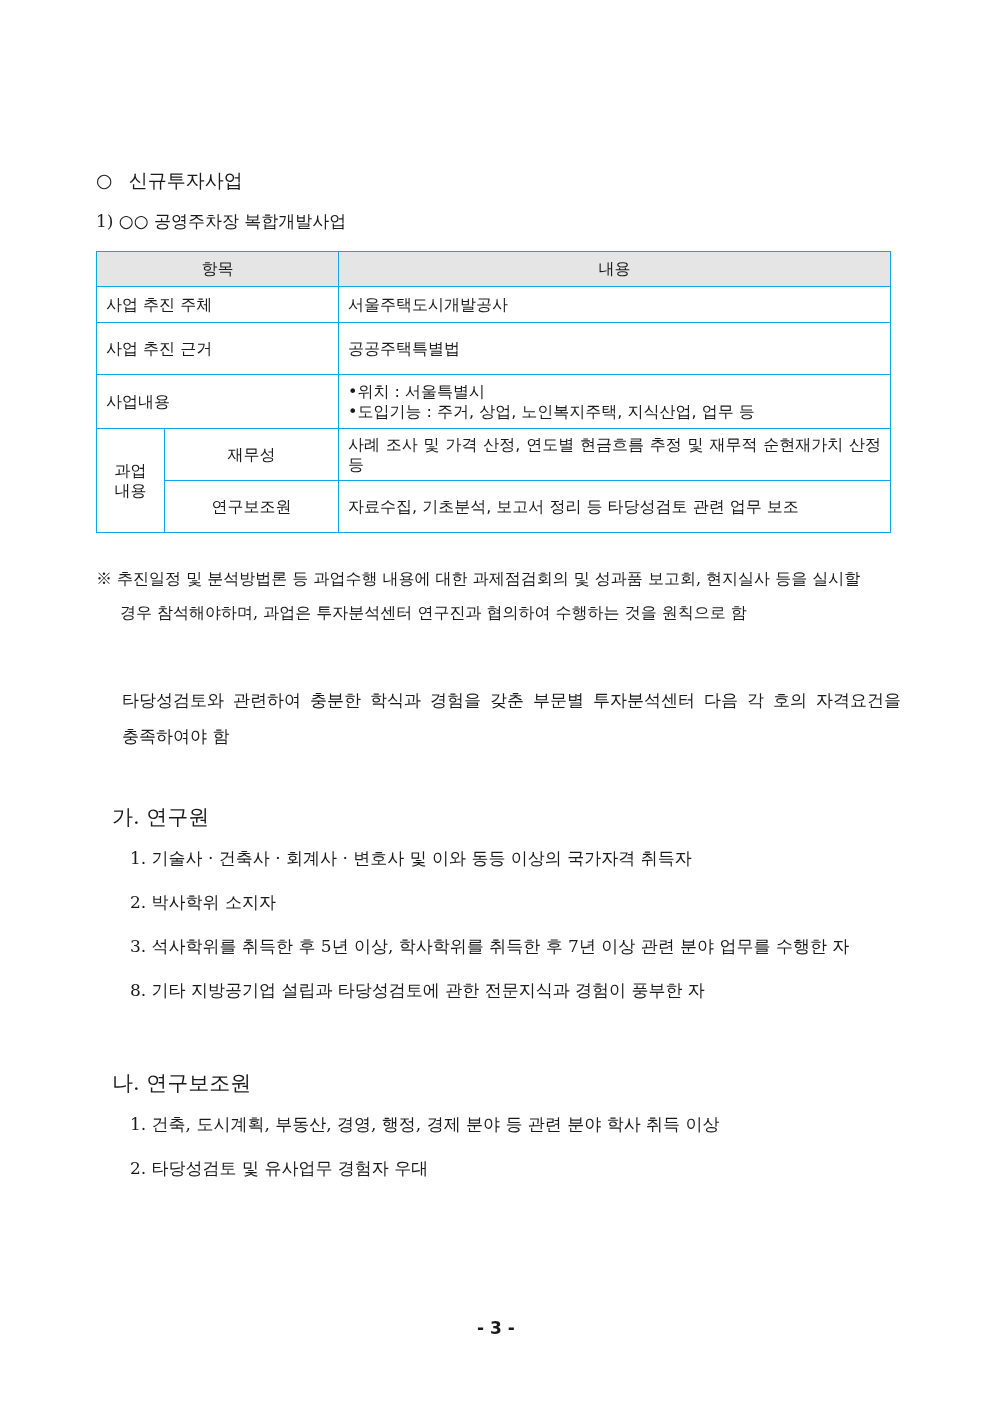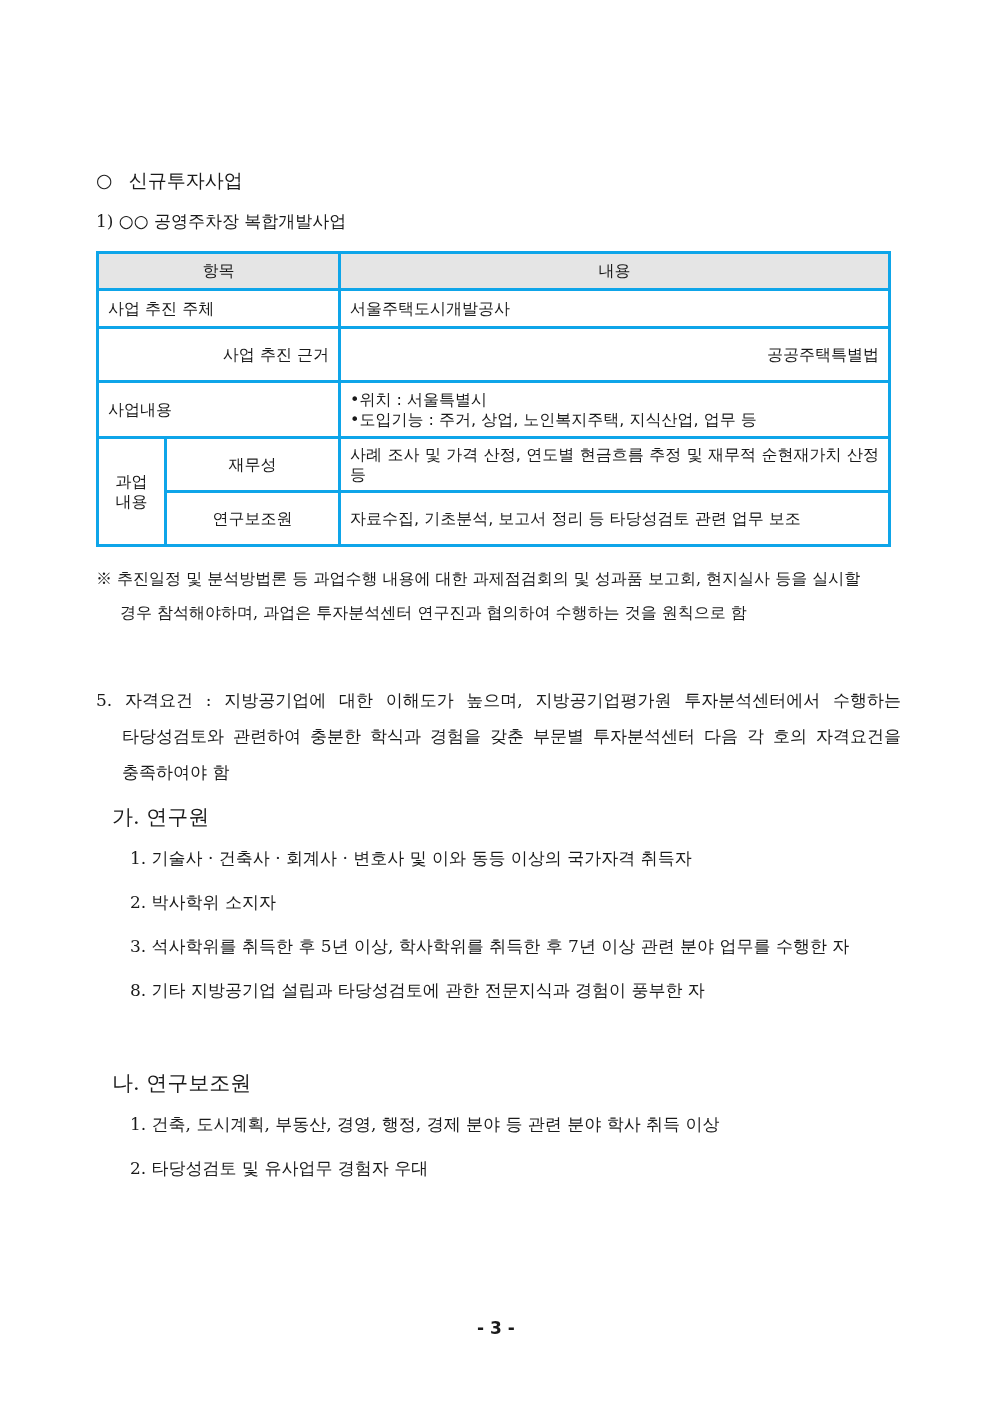--- a/index.html
+++ b/index.html
@@ -3,26 +3,26 @@
 <meta charset="utf-8">
 <style>
   html, body { margin:0; padding:0; background:#ffffff; }
   body { width:992px; height:1403px; position:relative; overflow:hidden;
          font-family:"DejaVu Serif","Liberation Serif",serif; color:#1a1a1a; }
   .abs { position:absolute; white-space:nowrap; }
   .sec-title { left:96px; top:168px; font-size:19px; font-family:"DejaVu Sans","Liberation Sans",sans-serif; }
   .sub-title { left:96px; top:210px; font-size:17px; }
   .tbl { position:absolute; left:96px; top:251px; width:795px; border-collapse:collapse;
          font-family:"DejaVu Sans","Liberation Sans",sans-serif; font-size:16px; color:#1a1a1a; }
-  .tbl td, .tbl th { border:3px solid #0ea5e9; padding:0 9px; vertical-align:middle; line-height:20px; }
+  .tbl td, .tbl th { border:1px solid #0ea5e9; padding:0 9px; vertical-align:middle; line-height:20px; }
   .tbl th { background:#e5e5e5; font-weight:normal; text-align:center; height:34px; }
   .tbl td.c { text-align:center; }
   .dot-b { border-bottom:1px dotted #555 !important; }
   .r1 td { height:35px; }
-  .r2 td { height:51px;text-align:right; }
+  .r2 td { height:51px; }
   .r3 td { height:53px; }
   .r4 td { height:51px; }
   .r5 td { height:51px; }
   .note { left:96px; top:562px; font-size:16px; line-height:34px; white-space:normal; width:810px; }
   .note .l2 { padding-left:24px; }
   .p5 { left:96px; top:682px; font-size:17px; line-height:36px; white-space:normal; width:805px; }
   .p5 .l { display:block; text-align:justify; text-align-last:justify; }
   .p5 .l.ind { padding-left:26px; }
   .p5 .l.last { text-align-last:left; }
   .h-ga { left:112px; top:803px; font-size:21px; }
@@ -83,21 +83,20 @@
   </tr>
 </tbody>
   </table>
 
 <div class="abs note">
   <div>※ 추진일정 및 분석방법론 등 과업수행 내용에 대한 과제점검회의 및 성과품 보고회, 현지실사 등을 실시할</div>
   <div class="l2">경우 참석해야하며, 과업은 투자분석센터 연구진과 협의하여 수행하는 것을 원칙으로 함</div>
 </div>
 
 <div class="abs p5">
-  <span class="l">5. 자격요건 : 지방공기업에 대한 이해도가 높으며, 지방공기업평가원 투자분석센터에서 수행하는</span>
   <span class="l ind">타당성검토와 관련하여 충분한 학식과 경험을 갖춘 부문별 투자분석센터 다음 각 호의 자격요건을</span>
   <span class="l ind last">충족하여야 함</span>
 </div>
 
 <div class="abs h-ga">가. 연구원</div>
 <div class="abs li" style="left:130px;top:847px">1. 기술사 · 건축사 · 회계사 · 변호사 및 이와 동등 이상의 국가자격 취득자</div>
 <div class="abs li" style="left:130px;top:891px">2. 박사학위 소지자</div>
 <div class="abs li" style="left:130px;top:935px">3. 석사학위를 취득한 후 5년 이상, 학사학위를 취득한 후 7년 이상 관련 분야 업무를 수행한 자</div>
 <div class="abs li" style="left:130px;top:979px">8. 기타 지방공기업 설립과 타당성검토에 관한 전문지식과 경험이 풍부한 자</div>
 

